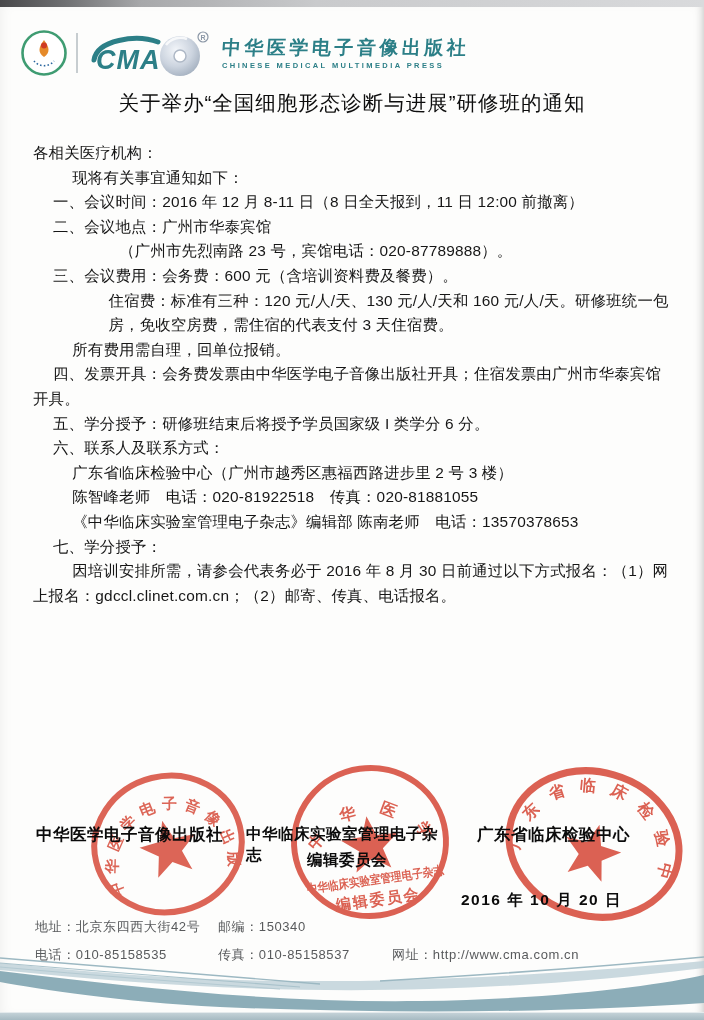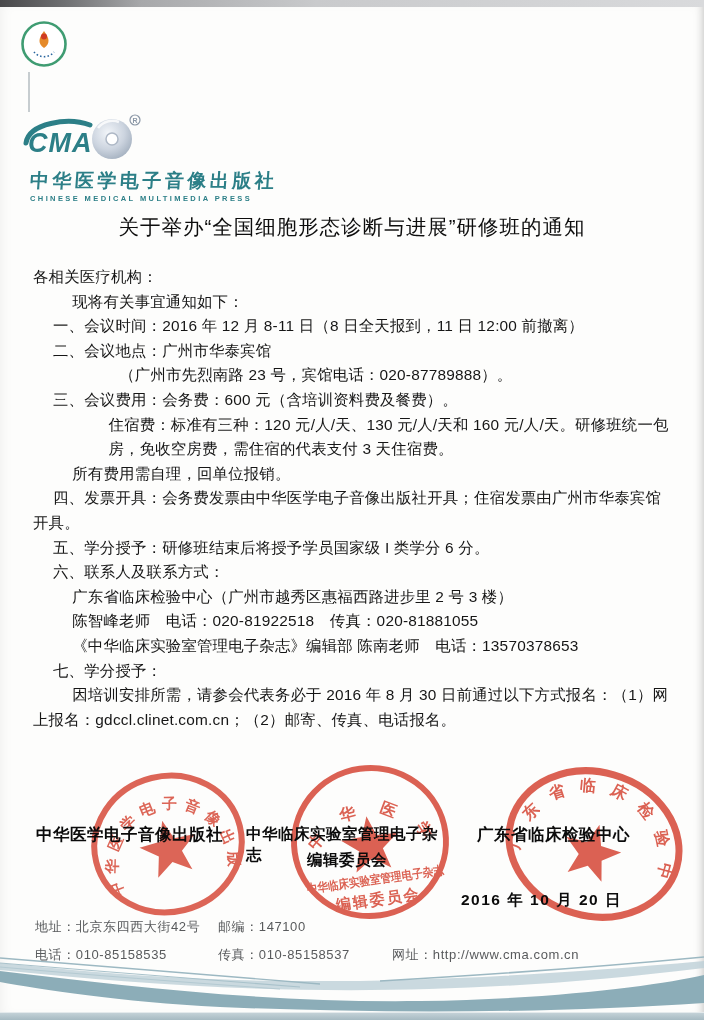--- a/index.html
+++ b/index.html
@@ -5,21 +5,21 @@
   html,body{margin:0;padding:0;background:#dfe1e3;}
   .page{
     position:relative;width:704px;height:1020px;margin:0 auto;
     background:#fdfdfc;overflow:hidden;
     font-family:"Liberation Sans",sans-serif;color:#161616;
     box-shadow:inset 0 0 14px rgba(0,0,0,.07), inset -8px 0 10px -8px rgba(0,0,0,.22);
   }
   
   .topbar{height:7px;background:linear-gradient(90deg,#48484a 0%,#6e6f71 9%,#a7a8aa 20%,#c9cacc 45%,#d9dadc 100%);}
   
-  .header{display:flex;align-items:flex-start;padding:13px 0 0 20px;flex-direction:column;}
+  .header{display:flex;align-items:flex-start;padding:22px 0 0 20px;}
   .divider{width:2px;height:40px;background:#c7cdd0;margin:4px 10px 0 8px;}
   .brand-text{margin:6px 0 0 10px;}
   .brand-cn{font-size:19px;font-weight:800;color:var(--brand-teal);letter-spacing:3.5px;font-family:"DejaVu Serif",serif;transform:skewX(-4deg);}
   .brand-en{font-size:7.5px;font-weight:700;color:var(--brand-teal);letter-spacing:2.4px;}
   .title{margin:10px 0 0 0;text-align:center;font-size:20.5px;font-weight:400;letter-spacing:1px;color:#0d0d0d;}
   
   .doc{margin:24px 33px 0 33px;font-size:15.4px;line-height:24.6px;font-weight:500;letter-spacing:.2px;}
   .doc p{margin:0;}
   .doc b{font-weight:800;}
   .flush{text-indent:0;}
@@ -139,21 +139,21 @@
     </svg>
 
     <div class="sl sl-left">中华医学电子音像出版社</div>
     <div class="sl sl-m1">中华临床实验室管理电子杂志</div>
     <div class="sl sl-m2">编辑委员会</div>
     <div class="sl sl-right">广东省临床检验中心</div>
     <div class="sl sl-date">2016 年 10 月 20 日</div>
   </div>
 
   <div class="f f1 fc1">地址：北京东四西大街42号</div>
-  <div class="f f1 fc2">邮编：147100</div>
+  <div class="f f1 fc2">邮编：150340</div>
   <div class="f f2 fc1">电话：010-85158535</div>
   <div class="f f2 fc2">传真：010-85158537</div>
   <div class="f f2 fc3">网址：http://www.cma.com.cn</div>
 
   <svg class="wave" width="704" height="62" viewBox="0 0 704 62">
     <path d="M0,12 C160,28 330,44 704,10 L704,17 C420,52 200,40 0,19 Z" fill="var(--wave-light)" opacity=".8"></path>
     <path d="M0,20 C120,34 260,52 420,50 C560,48 660,34 704,24 L704,52 C560,62 380,63 220,56 C120,51 40,38 0,31 Z" fill="var(--wave-teal)"></path>
     <path d="M0,7 C100,15 200,24 320,33" fill="none" stroke="#9cb8c2" stroke-width="1.4"></path>
     <path d="M0,12 C100,20 190,28 300,36" fill="none" stroke="#a9c2cb" stroke-width="1.2"></path>
     <path d="M0,16 C90,24 180,31 280,38" fill="none" stroke="#b4cad2" stroke-width="1"></path>

